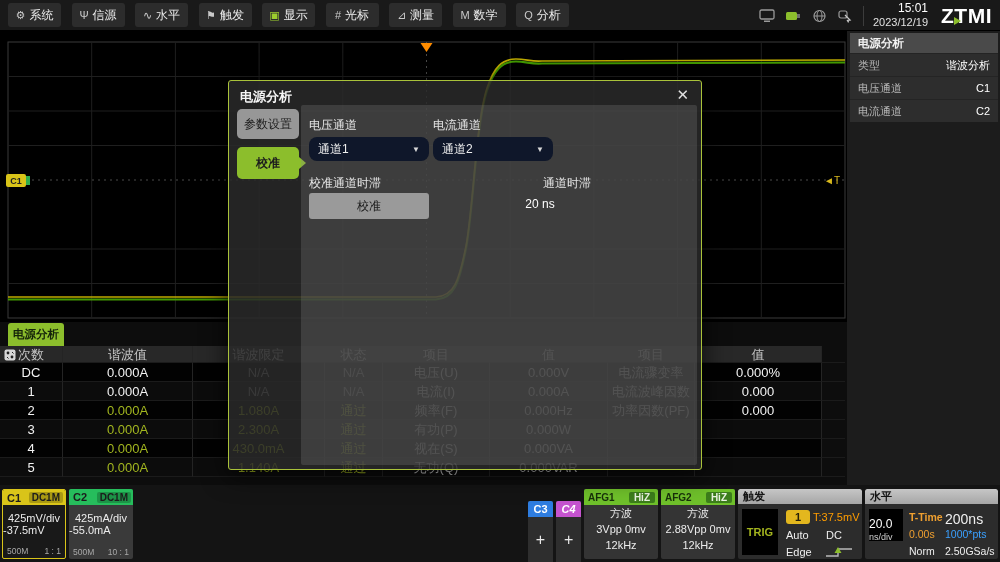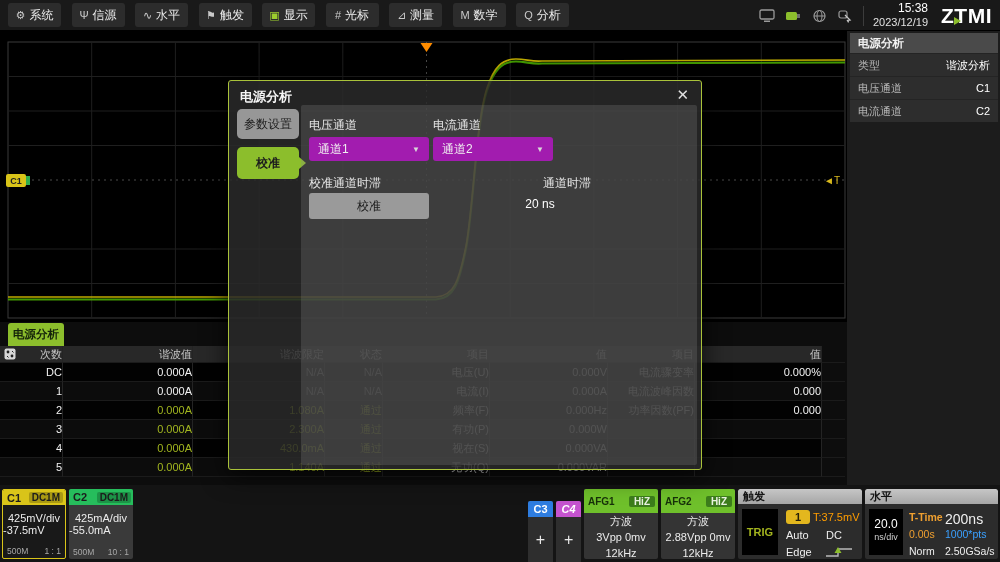--- a/index.html
+++ b/index.html
@@ -36,21 +36,21 @@
   .info-row { height:23px; display:flex; align-items:center; justify-content:space-between;
     padding:0 8px; border-top:1px solid #242424; }
   .info-row .lab { color:#b5b5b5; font-size:11px; }
   .info-row .val { color:#fff; font-size:11px; }
   
   .results { position:absolute; left:0; top:322px; width:847px; height:163px; background:#0d0d0d; z-index:1; }
   .res-tab { position:absolute; left:8px; top:1px; width:56px; height:23px; background:#8cbe2c;
     border-radius:3px 3px 0 0; color:#15240a; font-weight:bold; font-size:11.5px;
     display:flex; align-items:center; justify-content:center; }
   .tbl { position:absolute; left:0; top:24px; width:845px; }
-  .r { display:flex; height:19px; line-height:19px; font-size:11px; text-align:right; background:#020202; }
+  .r { display:flex; height:19px; line-height:19px; font-size:13px; text-align:center; background:#020202; }
   .r.hdr { height:17px; line-height:17px; background:#282828; color:#c5c5c5; }
   .r:nth-child(odd):not(.hdr) { background:#0c0c0c; }
   .r > div { border-right:1px solid #242424; border-bottom:1px solid #1b1b1b; position:relative; overflow:hidden; }
   .r > div:nth-child(1){ width:63px; } .r > div:nth-child(2){ width:130px; }
   .r > div:nth-child(3){ width:132px; } .r > div:nth-child(4){ width:58px; }
   .r > div:nth-child(5){ width:107px; } .r > div:nth-child(6){ width:118px; }
   .r > div:nth-child(7){ width:87px; } .r > div:nth-child(8){ width:127px; }
   .r > div:nth-child(9){ flex:1; border-right:none; background:#0d0d0d; }
   .cw { color:#f2f2f2; } .cg { color:#a2b61f; } .cx { color:#8f8f8f; } .cl { color:#c4c4c4; }
   .hdr-ico { position:absolute; left:4px; top:2px; }
@@ -62,21 +62,21 @@
   .dlg-close { position:absolute; right:12px; top:5px; font-size:15px; color:#e0e0e0; cursor:default; }
   .dlg-tab { position:absolute; left:8px; width:62px; border-radius:5px; font-size:12px;
     display:flex; align-items:center; justify-content:center; color:#1d1d1d; cursor:default; }
   .dlg-tab.t1 { top:28px; height:30px; background:#979797; }
   .dlg-tab.t2 { top:66px; height:32px; background:#8cbe2c; font-weight:bold; }
   .dlg-tab.t2::after { content:""; position:absolute; right:-7px; top:10px; width:0; height:0;
     border-top:6px solid transparent; border-bottom:6px solid transparent; border-left:7px solid #8cbe2c; }
   .dlg-content { position:absolute; left:72px; top:24px; width:396px; height:360px;
     background:rgba(135,135,135,0.26); border-radius:2px; }
   .fld-label { position:absolute; font-size:12px; color:#e4e4e4; }
-  .dropdown { position:absolute; top:32px; width:120px; height:24px; background:#a21caf; border-radius:3px;
+  .dropdown { position:absolute; top:32px; width:120px; height:24px; background:#0f172a; border-radius:8px;
     display:flex; align-items:center; color:#f0f0f0; font-size:12px; padding-left:9px; cursor:default; }
   .dropdown .arr { position:absolute; right:9px; font-size:8px; color:#d8d8d8; }
   .cal-btn { position:absolute; left:8px; top:88px; width:120px; height:26px; background:#9a9a9a;
     border-radius:3px; color:#1b1b1b; font-size:12px; display:flex; align-items:center; justify-content:center; cursor:default; }
   .deskew-lab { left:208px; top:70px; width:62px; text-align:center;margin-left:27px; }
   .deskew-val { position:absolute; left:208px; top:92px; width:62px; text-align:center; color:#fff; font-size:12px; }
   
   .bottom { position:absolute; left:0; top:485px; width:1000px; height:77px; background:#141414; z-index:4; }
   .chan { position:absolute; top:4px; height:70px; border-radius:2px; overflow:hidden; background:#1e1e1e; }
   .chan .hd { height:16px; display:flex; align-items:center; font-size:11px; font-weight:bold; color:#1c1c1c; padding:0 2px 0 4px; }
@@ -87,40 +87,40 @@
     padding:0 4px; font-size:8.5px; color:#a8a8a8; }
   .c1box { left:2px; width:64px; border:1px solid #d9c419; background:#191919; }
   .c1box .hd { background:#d9c419; height:15px; }
   .c2box { left:69px; width:64px; background:#3a3a3a; }
   .c2box .hd { background:#26bd5c; }
   .minich { position:absolute; top:16px; width:25px; height:70px; border-radius:2px; background:#2e2e2e; overflow:hidden; }
   .minich .hd { height:16px; display:flex; align-items:center; justify-content:center;
     font-size:11px; font-weight:bold; color:#fff; }
   .minich .plus { text-align:center; font-size:16px; color:#e8e8e8; margin-top:14px; }
   .afg { position:absolute; top:4px; width:74px; height:70px; border-radius:2px; background:#343434; overflow:hidden; }
-  .afg .hd { height:24px; background:#6fc02b; display:flex; align-items:center; padding:0 3px 0 4px;
+  .afg .hd { height:16px; background:#6fc02b; display:flex; align-items:center; padding:0 3px 0 4px;
     font-size:10px; font-weight:bold; color:#17300a; }
   .afg .chip { margin-left:auto; background:#3c7d1b; color:#e9f2e0; font-size:10px; padding:0 5px; border-radius:2px; font-weight:bold; }
   .afg .ln { text-align:center; font-size:11px; color:#ececec; line-height:16px; }
   .afg .ln:first-of-type { margin-top:3px; }
   .panel { position:absolute; top:4px; height:70px; background:#2c2c2c; border-radius:2px; overflow:hidden; }
   .panel .hd { height:15px; background:linear-gradient(#c6c6c6,#a6a6a6); color:#141414; font-size:11px;
     font-weight:bold; line-height:15px; padding-left:5px; border-radius:2px 2px 0 0; }
   .trigp { left:738px; width:124px; }
   .trigbox { position:absolute; left:4px; top:20px; width:36px; height:46px; background:#000;
     display:flex; align-items:center; justify-content:center; color:#a3b41e; font-weight:bold; font-size:11px; }
   .src-badge { position:absolute; left:48px; top:21px; width:24px; height:14px; background:#e3b71e;
     border-radius:3px; color:#272008; font-weight:bold; font-size:11px; text-align:center; line-height:14px; }
   .tlevel { position:absolute; left:75px; top:22px; font-size:11px; color:#ff9d00; }
   .tmode { position:absolute; left:48px; top:40px; font-size:11px; color:#efefef; }
   .tcoup { position:absolute; left:88px; top:40px; font-size:11px; color:#efefef; }
   .ttype { position:absolute; left:48px; top:57px; font-size:11px; color:#efefef; }
   .tedge { position:absolute; left:86px; top:57px; }
   .horzp { left:865px; width:133px; }
-  .hscale { position:absolute; left:4px; top:20px; width:34px; height:46px; background:#000; text-align:center; }
+  .hscale { position:absolute; left:4px; top:20px; width:34px; height:32px; background:#000; text-align:left; }
   .hscale .v { font-size:12px; color:#fff; margin-top:8px; }
   .hscale .u { font-size:9px; color:#cfcfcf; margin-top:1px; }
   .hr1 { position:absolute; left:44px; top:22px; font-size:10.5px; color:#f0a030; font-weight:bold; }
   .hr2 { position:absolute; left:44px; top:39px; font-size:10.5px; color:#f0a030; }
   .hr3 { position:absolute; left:44px; top:56px; font-size:10.5px; color:#efefef; }
   .hv1 { position:absolute; left:80px; top:22px; font-size:14px; color:#efefef; }
   .hv2 { position:absolute; left:80px; top:39px; font-size:10.5px; color:#3aa0ff; }
   .hv3 { position:absolute; left:80px; top:56px; font-size:10.5px; color:#efefef; }
 </style>
 </head>
@@ -186,21 +186,21 @@
           </svg>
       </span>
       <span class="status-ico">
         <svg width="16" height="14" viewBox="0 0 16 14">
             <rect x="2" y="2" width="8" height="7" rx="2" fill="none" stroke="#9a9a9a" stroke-width="1.2"></rect>
             <path d="M8 6 L13 11 L10.5 11.4 L11.6 13.4" fill="none" stroke="#c9c9c9" stroke-width="1.3"></path>
           </svg>
       </span>
       <span class="tb-sep"></span>
       <div class="clock">
-        <div class="t">15:38</div>
+        <div class="t">15:01</div>
         <div class="d">2023/12/19</div>
       </div>
       <div class="logo"><span>ZTMI</span><span class="tri"></span></div>
     </div>
   </div>
 
   <div class="right-strip"></div>
 
   <div class="scope">
     <svg width="847" height="291" viewBox="0 0 847 291">

